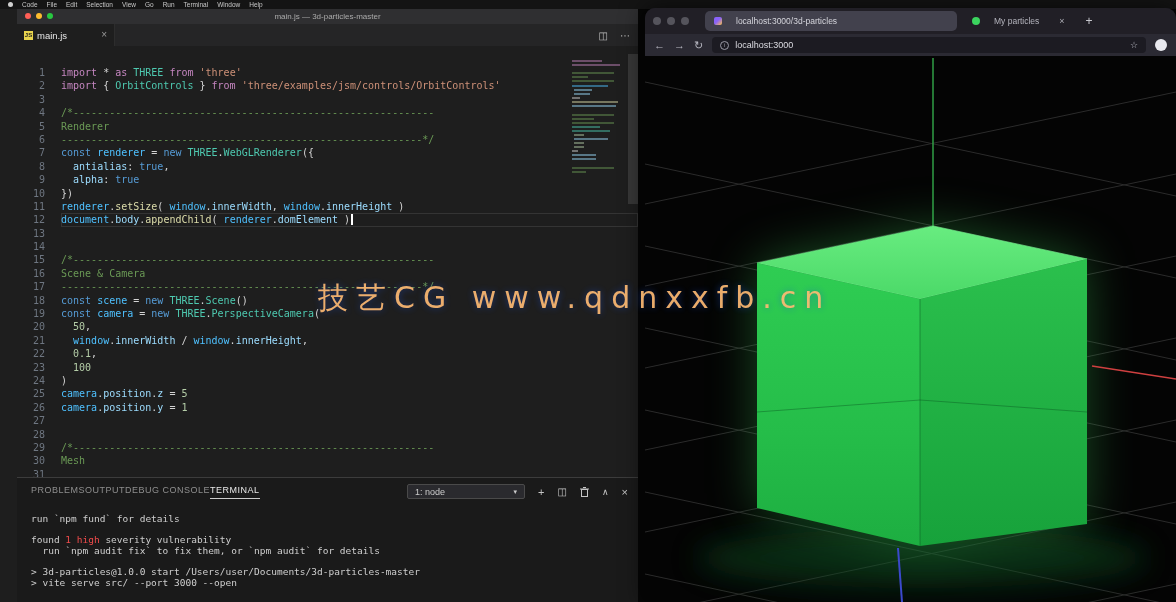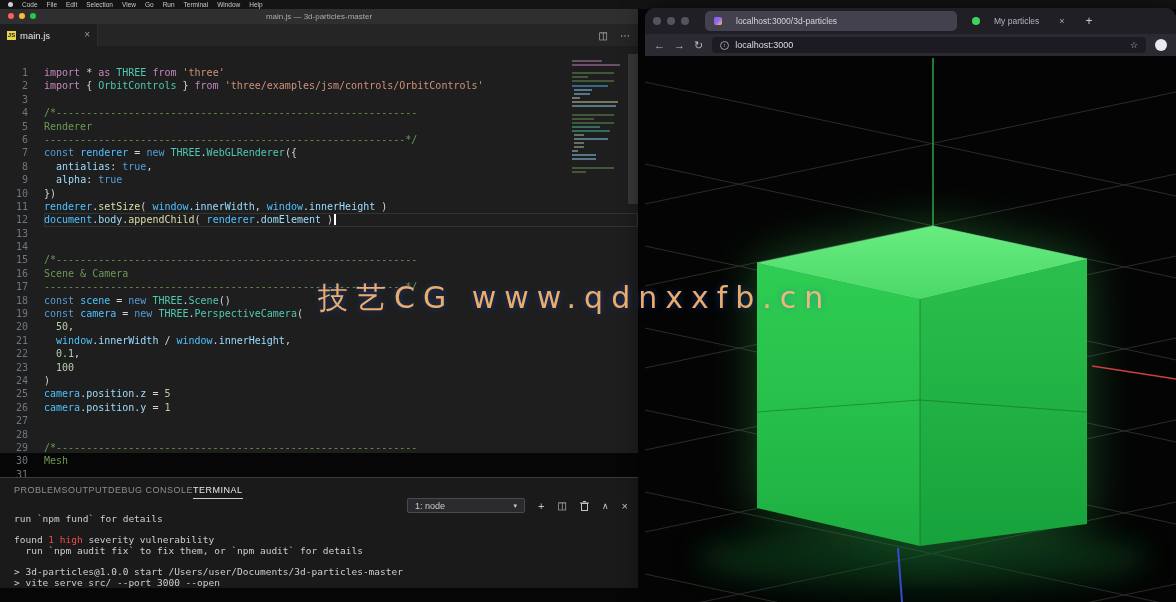--- a/index.html
+++ b/index.html
@@ -8,22 +8,22 @@
            font-family:"Liberation Sans",sans-serif; overflow:hidden; }
 
   
   .menubar { position:absolute; left:0; top:0; width:100%; height:9px; background:#141414;
              display:flex; align-items:center; gap:9px; padding-left:8px;
              font-size:6.5px; color:#c8c8c8; z-index:1; }
   .apple-dot { width:5px; height:5px; border-radius:50%; background:#d0d0d0; flex:0 0 auto; }
   .mb-item { white-space:nowrap; }
 
   
-  .vscode { position:absolute; left:0; top:9px; width:638px; height:444px; background:#1e1e1e;
-            display:flex; flex-direction:column; z-index:2; }
+  .vscode { position:absolute; left:0; top:9px; width:638px; height:593px; background:#1e1e1e;
+            display:flex; flex-direction:column; z-index:2;padding-left:17px; }
   .titlebar { height:15px; background:#2f2f31; display:flex; align-items:center; justify-content:center;
               font-size:8px; color:#ababab; position:relative; flex:0 0 auto; }
   .lights { position:absolute; left:8px; top:4px; display:flex; gap:5px; }
   .light { width:6px; height:6px; border-radius:50%; }
   .l-red{background:#ff5f57}.l-yel{background:#febc2e}.l-grn{background:#28c840}
   .tabbar { height:22px; background:#252526; display:flex; align-items:stretch; position:relative; flex:0 0 auto; }
   .vtab { width:98px; background:#1e1e1e; display:flex; align-items:center; gap:4px; padding:0 7px;
           font-size:9.5px; color:#e6e6e6; border-right:1px solid #2d2d2d; }
   .jsicon { width:9px; height:9px; background:#e8d44d; color:#1e1e1e; font-size:6px; font-weight:bold;
             display:flex; align-items:center; justify-content:center; flex:0 0 auto; }
@@ -44,21 +44,21 @@
   .tk-cm{color:#6a9955}.tk-pl{color:#d4d4d4}
   .caret { display:inline-block; width:1.5px; height:11px; background:#ffffff; vertical-align:text-bottom; margin-left:1px; }
   .minimap { position:absolute; right:14px; top:12px; width:52px; height:170px; opacity:.85; }
   .vscrollbar { position:absolute; right:0; top:8px; width:10px; height:150px; background:rgba(121,121,121,.28); }
 
   .panel { flex:1; border-top:1px solid #3c3c3c; background:#1a1a1a; position:relative; }
   .panel-tabs { height:24px; display:flex; align-items:center; padding-left:14px; 
                 font-size:9px; letter-spacing:.5px; color:#8f8f8f; }
   .panel-tab { padding:4px 0 3px; border-bottom:1px solid transparent; }
   .panel-tab.active { color:#e7e7e7; border-bottom:1px solid #cccccc; }
-  .panel-actions { position:absolute; right:10px; top:20px; display:flex; align-items:center; gap:13px;
+  .panel-actions { position:absolute; right:10px; top:6px; display:flex; align-items:center; gap:13px;
                    color:#c5c5c5; font-size:11px; }
   .shell-select { display:flex; align-items:center; justify-content:space-between; background:#2a2a2e;
                   border:1px solid #4a4a4a; font-size:9px; color:#cccccc; padding:1px 7px; height:15px;
                   width:118px; border-radius:2px; }
   .trash-svg { display:block; }
   .term { padding:12px 0 0 14px; font-family:"DejaVu Sans Mono",monospace; font-size:9.5px;
           line-height:10.6px; color:#cfcfcf; }
   .term-line { height:10.6px; white-space:pre; }
   .tm-t{color:#cfcfcf}.tm-hi{color:#f14c4c}
 

